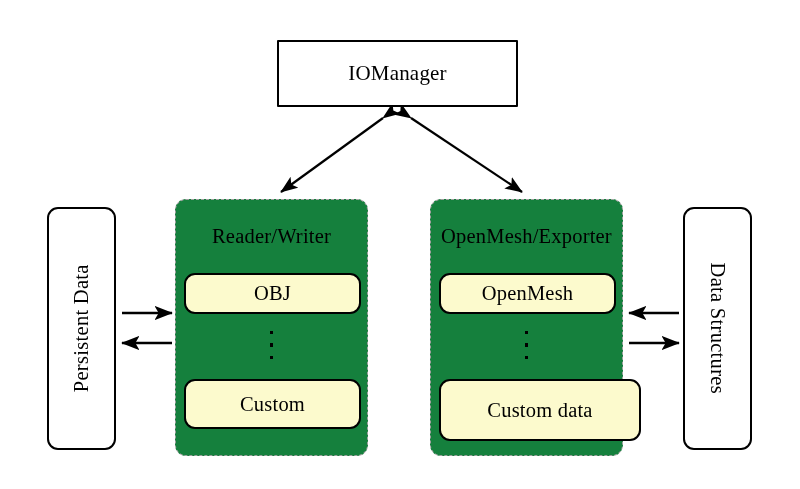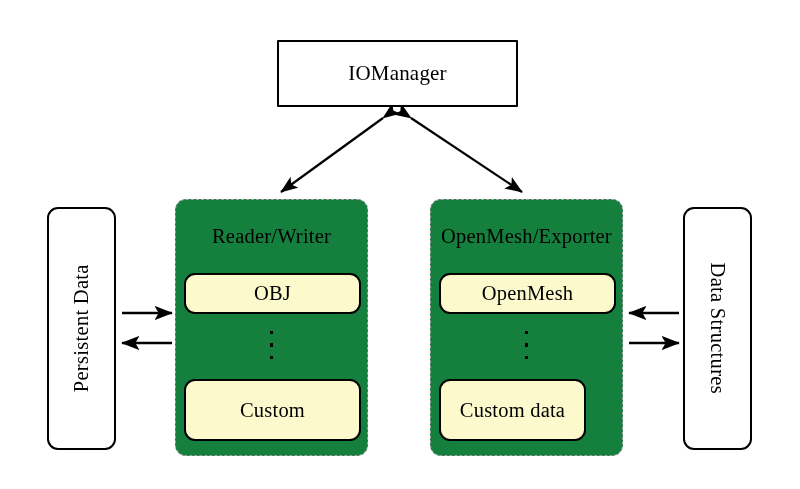--- a/index.html
+++ b/index.html
@@ -165,37 +165,37 @@
     <div class="item-box" style="left:8px; top:73px; width:177px; height:41px;">
       <span>OBJ</span>
     </div>
 
     <div class="vdots" style="left:0; right:0; margin:auto; top:131px; width:4px;">
       <i></i>
         <i></i>
         <i></i>
     </div>
 
-    <div class="item-box" style="left:8px; top:179px; width:177px; height:62px; flex-direction:column;">
+    <div class="item-box" style="left:8px; top:179px; width:177px; height:50px; flex-direction:column;">
       <span>Custom</span>
     </div>
   </div>
 
   <div class="group-panel" style="left:430px; top:199px; width:193px; height:257px;">
 
     <div class="group-title" style="top:25px;">OpenMesh/Exporter</div>
 
     <div class="item-box" style="left:8px; top:73px; width:177px; height:41px;">
       <span>OpenMesh</span>
     </div>
 
     <div class="vdots" style="left:0; right:0; margin:auto; top:131px; width:4px;">
       <i></i>
         <i></i>
         <i></i>
     </div>
 
-    <div class="item-box" style="left:8px; top:179px; width:147px; height:62px; flex-direction:column;">
+    <div class="item-box" style="left:8px; top:179px; width:202px; height:62px; flex-direction:column;">
       <span>Custom data</span>
     </div>
   </div>
 
 </div>
 
 </body></html>

